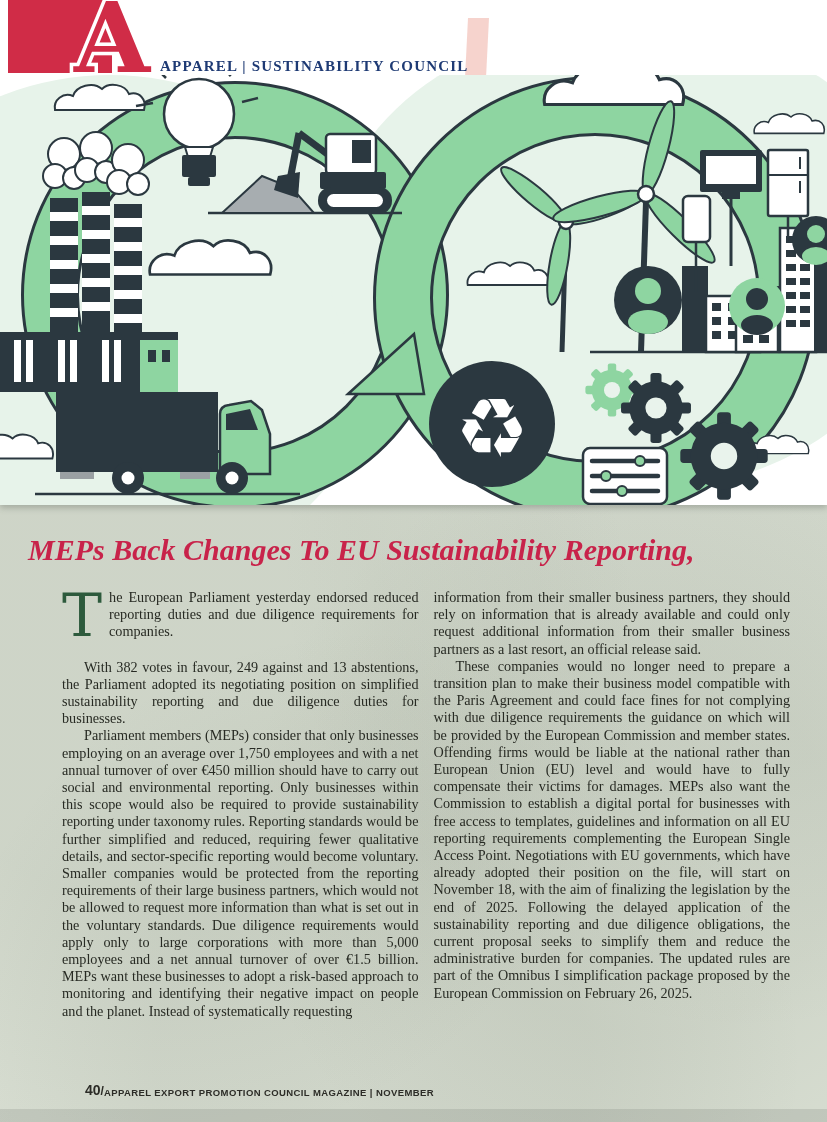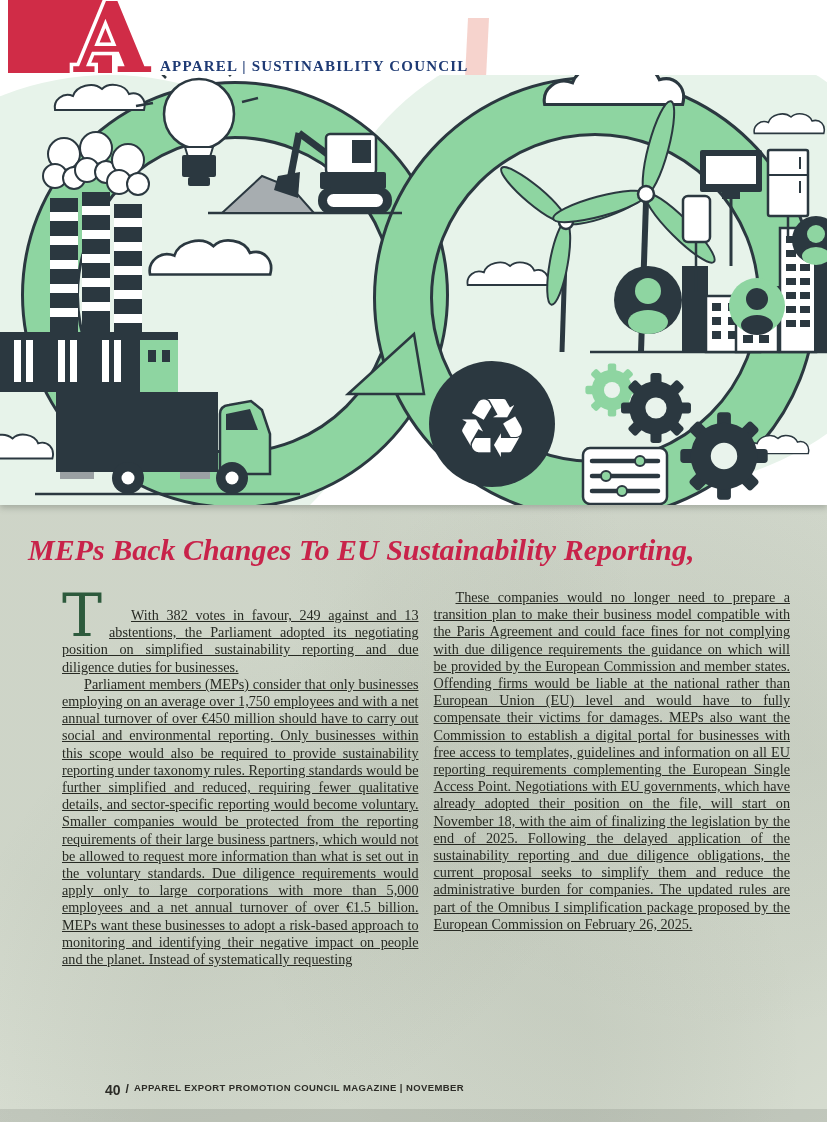--- a/index.html
+++ b/index.html
@@ -27,25 +27,25 @@
       radial-gradient(circle at 78% 55%, rgba(110,120,100,.09) 0 26%, transparent 55%),
       radial-gradient(circle at 45% 90%, rgba(95,105,90,.08) 0 30%, transparent 60%),
       radial-gradient(circle at 90% 10%, rgba(95,105,90,.07) 0 22%, transparent 50%),
       #d9dfd3;}
   .title{margin:26px 28px 0;text-align:left;font-family:"Liberation Serif",serif;
     font-style:italic;font-weight:bold;font-size:30px;line-height:38px;color:#c8234a;
     display:flex;flex-direction:row;}
   .columns{display:flex;gap:15px;padding:0 37px 0 62px;margin-top:20px;}
   .col{flex:1;min-width:0;}
   .p{font-size:14.2px;line-height:17.2px;text-align:justify;color:#272a23;margin:0;}
-  .p.indent{text-indent:22px;text-decoration:underline;}
+  .p.indent{text-indent:22px;}
   .p.first{margin-bottom:18px;}
   .dropcap{float:left;font-family:"DejaVu Serif",serif;font-size:60px;line-height:47px;
     color:#2d5a3c;margin:3px 7px 0 0;}
-  .page-footer{position:absolute;left:85px;bottom:24px;display:flex;align-items:flex-start;gap:5px;color:#2c2c27;margin-left:20px;}
+  .page-footer{position:absolute;left:85px;bottom:24px;display:flex;align-items:flex-end;color:#2c2c27;}
   .pg-num{font-family:"Liberation Sans",sans-serif;font-weight:bold;font-size:14px;}
   .pg-sep{font-family:"Liberation Sans",sans-serif;font-weight:bold;font-size:12px;}
   .pg-text{font-family:"Liberation Sans",sans-serif;font-weight:bold;font-size:9.5px;letter-spacing:.4px;}
   .bottom-strip{position:absolute;left:0;bottom:0;width:827px;height:13px;background:rgba(90,95,85,.16);}
   svg{display:block;}
 </style>
 </head>
 <body>
 
 <div class="page">
@@ -324,25 +324,26 @@
       </g>
     </svg>
   </div>
 
   <section class="article">
     <h1 class="title">
       <span>MEPs Back Changes To EU Sustainability Reporting,</span>
     </h1>
     <div class="columns">
       <div class="col">
-        <p class="p first"><span class="dropcap">T</span></p>
+        <p class="p first"><span class="dropcap">T</span><span>he European Parliament yesterday endorsed reduced reporting duties and due diligence requirements for companies.</span></p>
         <p class="p indent">With 382 votes in favour, 249 against and 13 abstentions, the Parliament adopted its negotiating position on simplified sustainability reporting and due diligence duties for businesses.</p>
         <p class="p indent">Parliament members (MEPs) consider that only businesses employing on an average over 1,750 employees and with a net annual turnover of over €450 million should have to carry out social and environmental reporting. Only businesses within this scope would also be required to provide sustainability reporting under taxonomy rules. Reporting standards would be further simplified and reduced, requiring fewer qualitative details, and sector-specific reporting would become voluntary. Smaller companies would be protected from the reporting requirements of their large business partners, which would not be allowed to request more information than what is set out in the voluntary standards. Due diligence requirements would apply only to large corporations with more than 5,000 employees and a net annual turnover of over €1.5 billion. MEPs want these businesses to adopt a risk-based approach to monitoring and identifying their negative impact on people and the planet. Instead of systematically requesting</p>
       </div>
       <div class="col">
+        <p class="p">information from their smaller business partners, they should rely on information that is already available and could only request additional information from their smaller business partners as a last resort, an official release said.</p>
         <p class="p indent">These companies would no longer need to prepare a transition plan to make their business model compatible with the Paris Agreement and could face fines for not complying with due diligence requirements the guidance on which will be provided by the European Commission and member states. Offending firms would be liable at the national rather than European Union (EU) level and would have to fully compensate their victims for damages. MEPs also want the Commission to establish a digital portal for businesses with free access to templates, guidelines and information on all EU reporting requirements complementing the European Single Access Point. Negotiations with EU governments, which have already adopted their position on the file, will start on November 18, with the aim of finalizing the legislation by the end of 2025. Following the delayed application of the sustainability reporting and due diligence obligations, the current proposal seeks to simplify them and reduce the administrative burden for companies. The updated rules are part of the Omnibus I simplification package proposed by the European Commission on February 26, 2025.</p>
       </div>
     </div>
 
     <footer class="page-footer">
       <span class="pg-num">40</span>
       <span class="pg-sep">/</span>
       <span class="pg-text">APPAREL EXPORT PROMOTION COUNCIL MAGAZINE | NOVEMBER</span>
     </footer>
     <div class="bottom-strip"></div>

